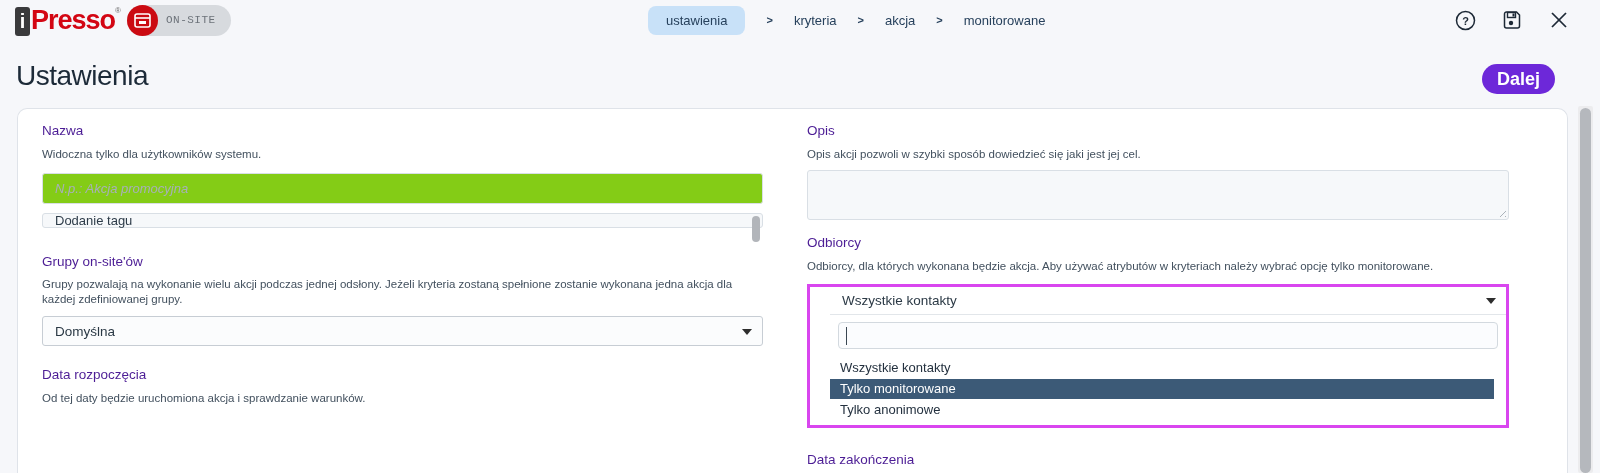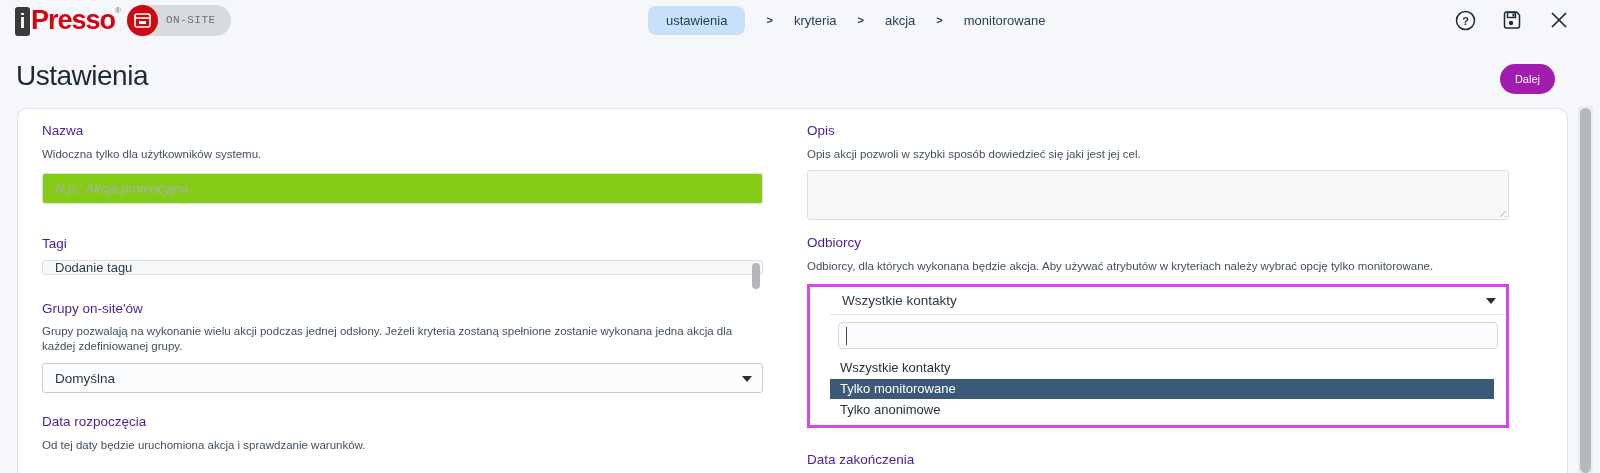--- a/index.html
+++ b/index.html
@@ -51,22 +51,22 @@
   }
   .tb-icon { width:22px; height:22px; display:flex; align-items:center; justify-content:center; cursor:pointer; }
 
   
   .page-title {
     position:absolute; left:16px; top:60px;
     font-size:28px; font-weight:500; color:#1c2a38; letter-spacing:-0.5px;
   }
   .next-btn {
     position:absolute; right:45px; top:64px; height:30px; padding:0 15px;
-    background:#a21caf; color:#fff; border:none; border-radius:15px;
-    font-size:11px; font-weight:normal; font-family:inherit; cursor:pointer;
+    background:#6d28d9; color:#fff; border:none; border-radius:15px;
+    font-size:18px; font-weight:bold; font-family:inherit; cursor:pointer;
   }
 
   
   .card {
     position:absolute; left:17px; top:108px; width:1551px; height:380px;
     background:#fff; border:1px solid #dfe3e9; border-radius:10px 10px 0 0;
     border-bottom:none;
     padding:14px 0 0 24px;
     display:grid; grid-template-columns:721px 702px; column-gap:44px;
   }
@@ -206,21 +206,20 @@
 <h1 class="page-title">Ustawienia</h1>
 <button class="next-btn">Dalej</button>
 
 <div class="card">
 
   <div class="col">
     <div class="field-label">Nazwa</div>
     <div class="field-help">Widoczna tylko dla użytkowników systemu.</div>
     <input class="text-input" type="text" placeholder="N.p.: Akcja promocyjna" style="">
 
-    <div class="field-label" style="margin-top:32px;">Tagi</div>
     <div class="tagbox">
       <span>Dodanie tagu</span>
       <span class="tagbox-scrollthumb"></span>
     </div>
 
     <div class="field-label" style="margin-top:26px;">Grupy on-site'ów</div>
     <div class="field-help" style="margin-top:8px;">Grupy pozwalają na wykonanie wielu akcji podczas jednej odsłony. Jeżeli kryteria zostaną spełnione zostanie wykonana jedna akcja dla każdej zdefiniowanej grupy.</div>
     <div class="select">
       <span>Domyślna</span>
       <span class="select-arrow"></span>

